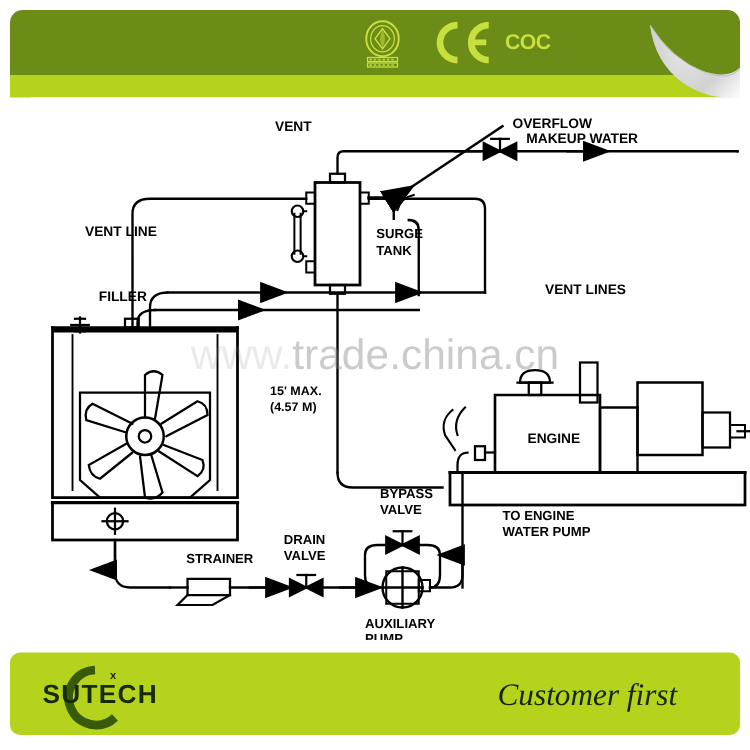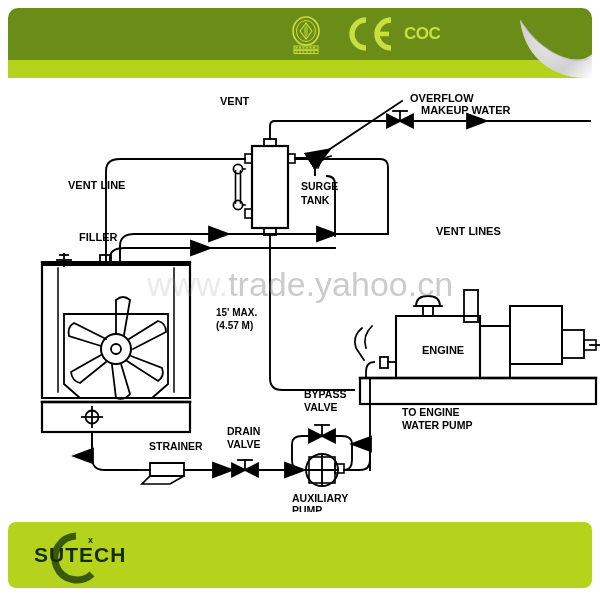--- a/index.html
+++ b/index.html
@@ -402,27 +402,32 @@
         <text x="203" y="357" font-size="10.5">DRAIN</text>
         <text x="203" y="370" font-size="10.5">VALVE</text>
         <text x="125" y="372" font-size="10.5">STRAINER</text>
         <text x="268" y="424" font-size="10.5">AUXILIARY</text>
         <text x="268" y="436" font-size="10.5">PUMP</text>
       </g>
     </svg>
   </div>
 
   <div id="watermark">
-    <span class="wm-faint">www.</span><span>trade.yahoo.cn</span>
+    <span class="wm-faint">www.</span><span>trade.china.cn</span>
   </div>
 
   <div id="footer-band"></div>
 
   <div id="footer-logo">
     <svg viewBox="0 0 140 56" width="140" height="56" aria-hidden="true">
       <path d="M46 8 A22 22 0 1 0 62 46" fill="none" stroke="#3a5a0b" stroke-width="7"></path>
       <text x="4" y="34" font-family="Liberation Sans, sans-serif" font-size="21" font-weight="bold" fill="#162a04" letter-spacing="1">SUTECH</text>
       <text x="58" y="15" font-family="Liberation Sans, sans-serif" font-size="9" font-weight="bold" fill="#162a04">x</text>
     </svg>
   </div>
 
+  <div id="footer-tagline">
+    <svg viewBox="0 0 180 42" width="180" height="42" aria-hidden="true">
+      <text x="0" y="30" font-family="Liberation Serif, serif" font-size="25" font-style="italic" fill="#152604">Customer first</text>
+    </svg>
+  </div>
 
 </div>
 
 </body></html>

